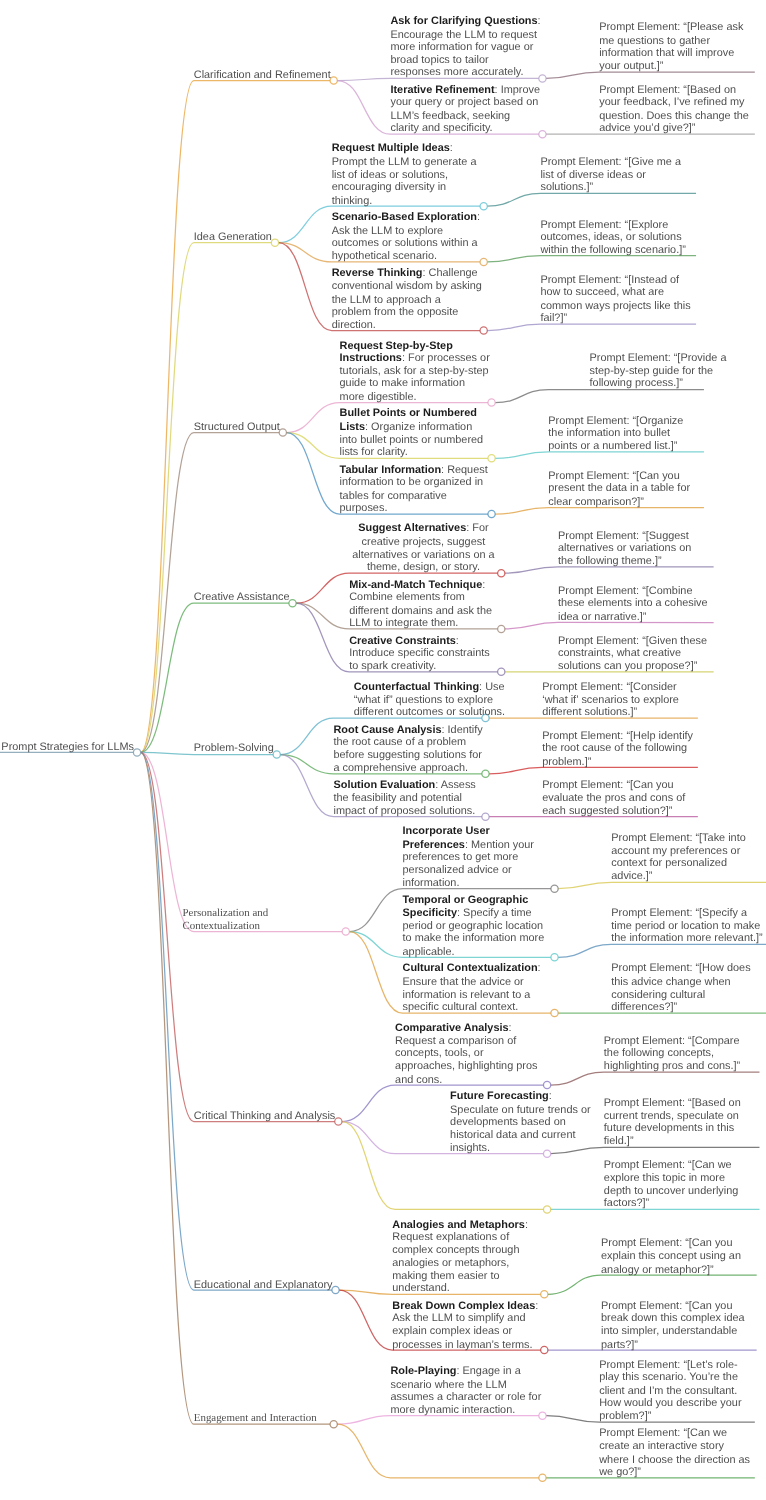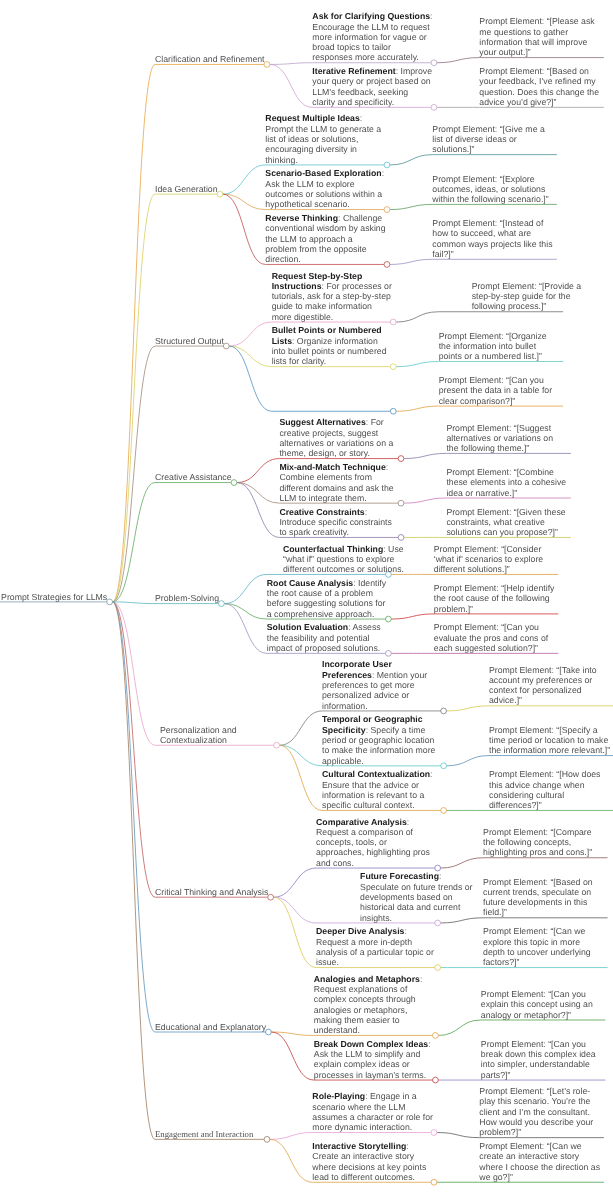--- a/index.html
+++ b/index.html
@@ -127,53 +127,52 @@
       <div class="nd nd-l3" style="width: 118.7px; left: 432.356px; top: 123.75px;"><span>Prompt Element: “[Give me a<br>list of diverse ideas or<br>solutions.]”</span></div>
       <div class="nd nd-l2" style="width: 118.7px; left: 265.356px; top: 168.35px;"><span><b>Scenario-Based Exploration</b>:<br>Ask the LLM to explore<br>outcomes or solutions within a<br>hypothetical scenario.</span></div>
       <div class="nd nd-l3" style="width: 118.7px; left: 432.356px; top: 173.5px;"><span>Prompt Element: “[Explore<br>outcomes, ideas, or solutions<br>within the following scenario.]”</span></div>
       <div class="nd nd-l3" style="width: 118.7px; left: 432.356px; top: 218.1px;"><span>Prompt Element: “[Instead of<br>how to succeed, what are<br>common ways projects like this<br>fail?]”</span></div>
       <div class="nd nd-l2" style="width: 118.7px; left: 265.356px; top: 212.95px;"><span><b>Reverse Thinking</b>: Challenge<br>conventional wisdom by asking<br>the LLM to approach a<br>problem from the opposite<br>direction.</span></div>
       <div class="nd nd-l1" style="width: 68.3281px; left: 155.025px; top: 335.75px;"><span>Structured Output</span></div>
       <div class="nd nd-l2" style="width: 118.7px; left: 271.653px; top: 270.55px;"><span><b>Request Step-by-Step</b><br><b>Instructions</b>: For processes or<br>tutorials, ask for a step-by-step<br>guide to make information<br>more digestible.</span></div>
       <div class="nd nd-l3" style="width: 118.7px; left: 438.653px; top: 280.85px; margin-left: 33px;"><span>Prompt Element: “[Provide a<br>step-by-step guide for the<br>following process.]”</span></div>
       <div class="nd nd-l2" style="width: 118.7px; left: 271.653px; top: 325.45px;"><span><b>Bullet Points or Numbered</b><br><b>Lists</b>: Organize information<br>into bullet points or numbered<br>lists for clarity.</span></div>
       <div class="nd nd-l3" style="width: 118.7px; left: 438.653px; top: 330.6px;"><span>Prompt Element: “[Organize<br>the information into bullet<br>points or a numbered list.]”</span></div>
+      <div class="nd nd-l2" style="width: 118.7px; left: 271.653px; top: 370.05px;"><span><b>Tabular Information</b>: Request<br>information to be organized in<br>tables for comparative<br>purposes.</span></div>
       <div class="nd nd-l3" style="width: 118.7px; left: 438.653px; top: 375.2px;"><span>Prompt Element: “[Can you<br>present the data in a table for<br>clear comparison?]”</span></div>
       <div class="nd nd-l1" style="width: 76.0781px; left: 155.025px; top: 472.25px;"><span>Creative Assistance</span></div>
-      <div class="nd nd-l2" style="width: 118.7px; left: 279.403px; top: 417.35px;"><span><b>Suggest Alternatives</b>: For<br>creative projects, suggest<br>alternatives or variations on a<br>theme, design, or story.</span></div>
+      <div class="nd nd-l2" style="width: 118.7px; left: 279.403px; top: 417.35px; text-align: center;"><span><b>Suggest Alternatives</b>: For<br>creative projects, suggest<br>alternatives or variations on a<br>theme, design, or story.</span></div>
       <div class="nd nd-l3" style="width: 118.7px; left: 446.403px; top: 422.5px;"><span>Prompt Element: “[Suggest<br>alternatives or variations on<br>the following theme.]”</span></div>
       <div class="nd nd-l2" style="width: 118.7px; left: 279.403px; top: 461.95px;"><span><b>Mix-and-Match Technique</b>:<br>Combine elements from<br>different domains and ask the<br>LLM to integrate them.</span></div>
       <div class="nd nd-l3" style="width: 118.7px; left: 446.403px; top: 467.1px;"><span>Prompt Element: “[Combine<br>these elements into a cohesive<br>idea or narrative.]”</span></div>
       <div class="nd nd-l2" style="width: 118.7px; left: 279.403px; top: 506.55px;"><span><b>Creative Constraints</b>:<br>Introduce specific constraints<br>to spark creativity.</span></div>
       <div class="nd nd-l3" style="width: 118.7px; left: 446.403px; top: 506.55px;"><span>Prompt Element: “[Given these<br>constraints, what creative<br>solutions can you propose?]”</span></div>
       <div class="nd nd-l1" style="width: 63.4688px; left: 155.025px; top: 593.3px;"><span>Problem-Solving</span></div>
       <div class="nd nd-l2" style="width: 118.7px; left: 283px; top: 543.55px;"><span><b>Counterfactual Thinking</b>: Use<br>“what if” questions to explore<br>different outcomes or solutions.</span></div>
       <div class="nd nd-l3" style="width: 118.7px; left: 433.794px; top: 543.55px;"><span>Prompt Element: “[Consider<br>‘what if’ scenarios to explore<br>different solutions.]”</span></div>
       <div class="nd nd-l2" style="width: 118.7px; left: 266.794px; top: 577.85px;"><span><b>Root Cause Analysis</b>: Identify<br>the root cause of a problem<br>before suggesting solutions for<br>a comprehensive approach.</span></div>
       <div class="nd nd-l3" style="width: 118.7px; left: 433.794px; top: 583px;"><span>Prompt Element: “[Help identify<br>the root cause of the following<br>problem.]”</span></div>
       <div class="nd nd-l2" style="width: 118.7px; left: 266.794px; top: 622.45px;"><span><b>Solution Evaluation</b>: Assess<br>the feasibility and potential<br>impact of proposed solutions.</span></div>
       <div class="nd nd-l3" style="width: 118.7px; left: 433.794px; top: 622.45px;"><span>Prompt Element: “[Can you<br>evaluate the pros and cons of<br>each suggested solution?]”</span></div>
-      <div class="nd nd-l1" style="width: 118.7px; left: 160px; top: 724.65px;"><span>Personalization and<br>Contextualization</span></div>
+      <div class="nd nd-l1" style="width: 118.7px; left: 146px; top: 724.65px; font-family: Liberation Serif, serif;"><span>Personalization and<br>Contextualization</span></div>
       <div class="nd nd-l3" style="width: 118.7px; left: 489.025px; top: 664.6px;"><span>Prompt Element: “[Take into<br>account my preferences or<br>context for personalized<br>advice.]”</span></div>
       <div class="nd nd-l2" style="width: 118.7px; left: 322.025px; top: 659.45px;"><span><b>Incorporate User</b><br><b>Preferences</b>: Mention your<br>preferences to get more<br>personalized advice or<br>information.</span></div>
       <div class="nd nd-l2" style="width: 118.7px; left: 322.025px; top: 714.35px;"><span><b>Temporal or Geographic</b><br><b>Specificity</b>: Specify a time<br>period or geographic location<br>to make the information more<br>applicable.</span></div>
       <div class="nd nd-l3" style="width: 118.7px; left: 489.025px; top: 724.65px;"><span>Prompt Element: “[Specify a<br>time period or location to make<br>the information more relevant.]”</span></div>
       <div class="nd nd-l2" style="width: 118.7px; left: 322.025px; top: 769.25px;"><span><b>Cultural Contextualization</b>:<br>Ensure that the advice or<br>information is relevant to a<br>specific cultural context.</span></div>
       <div class="nd nd-l3" style="width: 118.7px; left: 489.025px; top: 769.25px;"><span>Prompt Element: “[How does<br>this advice change when<br>considering cultural<br>differences?]”</span></div>
       <div class="nd nd-l1" style="width: 112.75px; left: 155.025px; top: 886.9px;"><span>Critical Thinking and Analysis</span></div>
       <div class="nd nd-l2" style="width: 118.7px; left: 316.075px; top: 816.55px;"><span><b>Comparative Analysis</b>:<br>Request a comparison of<br>concepts, tools, or<br>approaches, highlighting pros<br>and cons.</span></div>
       <div class="nd nd-l3" style="width: 118.7px; left: 483.075px; top: 826.85px;"><span>Prompt Element: “[Compare<br>the following concepts,<br>highlighting pros and cons.]”</span></div>
       <div class="nd nd-l2" style="width: 118.7px; left: 316.075px; top: 871.45px; margin-left: 44px;"><span><b>Future Forecasting</b>:<br>Speculate on future trends or<br>developments based on<br>historical data and current<br>insights.</span></div>
       <div class="nd nd-l3" style="width: 118.7px; left: 483.075px; top: 876.6px;"><span>Prompt Element: “[Based on<br>current trends, speculate on<br>future developments in this<br>field.]”</span></div>
-      <div class="nd nd-l2" style="width: 118.7px; left: 316.075px; top: 926.35px;"><span><b>Deeper Dive Analysis</b>:<br>Request a more in-depth<br>analysis of a particular topic or<br>issue.</span></div>
       <div class="nd nd-l3" style="width: 118.7px; left: 483.075px; top: 926.35px;"><span>Prompt Element: “[Can we<br>explore this topic in more<br>depth to uncover underlying<br>factors?]”</span></div>
       <div class="nd nd-l1" style="width: 110.5px; left: 155.025px; top: 1021.7px;"><span>Educational and Explanatory</span></div>
       <div class="nd nd-l2" style="width: 118.7px; left: 313.825px; top: 973.65px;"><span><b>Analogies and Metaphors</b>:<br>Request explanations of<br>complex concepts through<br>analogies or metaphors,<br>making them easier to<br>understand.</span></div>
       <div class="nd nd-l3" style="width: 118.7px; left: 480.825px; top: 989.1px;"><span>Prompt Element: “[Can you<br>explain this concept using an<br>analogy or metaphor?]”</span></div>
       <div class="nd nd-l2" style="width: 118.7px; left: 313.825px; top: 1038.85px;"><span><b>Break Down Complex Ideas</b>:<br>Ask the LLM to simplify and<br>explain complex ideas or<br>processes in layman’s terms.</span></div>
       <div class="nd nd-l3" style="width: 118.7px; left: 480.825px; top: 1038.85px;"><span>Prompt Element: “[Can you<br>break down this complex idea<br>into simpler, understandable<br>parts?]”</span></div>
       <div class="nd nd-l1" style="width: 109.047px; left: 155.025px; top: 1129.05px; font-family: Liberation Serif, serif;"><span>Engagement and Interaction</span></div>
       <div class="nd nd-l2" style="width: 118.7px; left: 312.372px; top: 1091.3px;"><span><b>Role-Playing</b>: Engage in a<br>scenario where the LLM<br>assumes a character or role for<br>more dynamic interaction.</span></div>
       <div class="nd nd-l3" style="width: 118.7px; left: 479.372px; top: 1086.15px;"><span>Prompt Element: “[Let’s role-<br>play this scenario. You’re the<br>client and I’m the consultant.<br>How would you describe your<br>problem?]”</span></div>
-      <div class="nd nd-l2" style="width: 118.7px; left: 312.372px; top: 1141.05px;"><span><b>Interactive Storytelling</b>:<br>Create an interactive story<br>where decisions at key points<br>lead to different outcomes.</span></div>
       <div class="nd nd-l3" style="width: 118.7px; left: 479.372px; top: 1141.05px;"><span>Prompt Element: “[Can we<br>create an interactive story<br>where I choose the direction as<br>we go?]”</span></div>
     </div>
 </div>
 
 </body></html>

